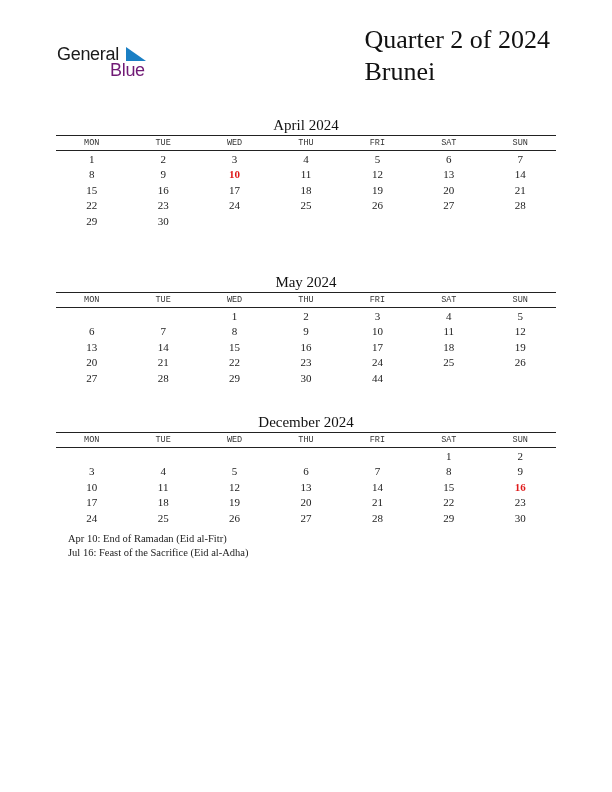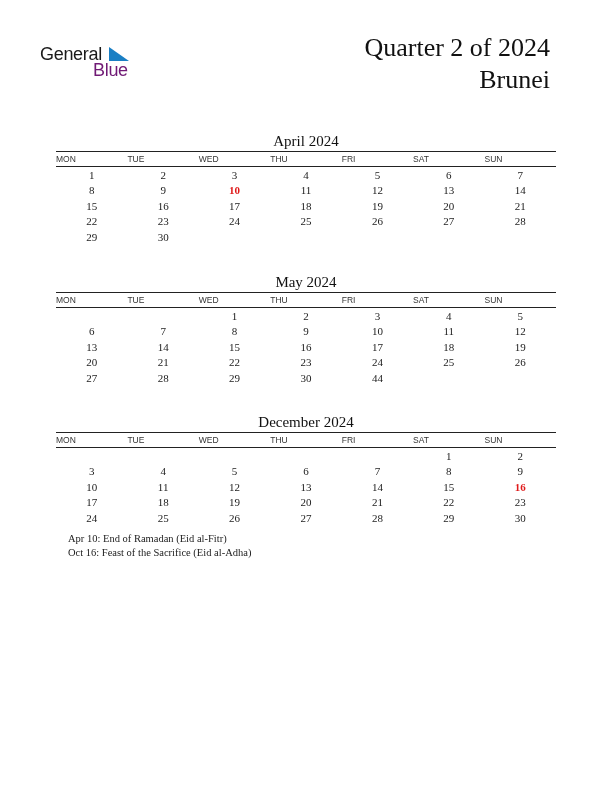--- a/index.html
+++ b/index.html
@@ -1,45 +1,45 @@
 <!DOCTYPE html>
 <html><head>
   <meta charset="utf-8">
   <style>
     html, body { margin: 0; padding: 0; background: #ffffff; }
     body { width: 612px; height: 792px; position: relative; overflow: hidden; font-family: "DejaVu Serif", serif; color: #222; }
-    .logo { position: absolute; left: 40px; top: 44px; width: 100px; height: 40px; }
+    .logo { position: absolute; left: 57px; top: 44px; width: 100px; height: 40px; }
     .logo-general { position: absolute; left: 0; top: 0; font-family: "Liberation Sans", sans-serif; font-size: 18px; color: #1a1a1a; letter-spacing: -0.3px; }
     .logo-blue { position: absolute; left: 53px; top: 16px; font-family: "Liberation Sans", sans-serif; font-size: 18px; color: #701a75; letter-spacing: -0.3px; }
     .logo-tri { position: absolute; left: 69px; top: 3px; width: 0; height: 0; border-left: 20px solid transparent; border-bottom: 14px solid #1a7fc4; transform: scaleX(-1); }
-    .title { position: absolute; right: 62px; top: 32px; text-align: right; font-family: "Liberation Serif", serif; font-size: 26px; line-height: 32px; color: #111; }
+    .title { position: absolute; right: 62px; top: 24px; font-family: "Liberation Serif", serif; font-size: 26px; line-height: 32px; color: #111; }
     .month { position: absolute; left: 56px; width: 500px; }
     .month-name { text-align: center; font-family: "Liberation Serif", serif; font-size: 15px; color: #111; height: 20px; line-height: 20px; }
     .week-head { display: flex; border-top: 1.5px solid #222; border-bottom: 1.5px solid #222; height: 14px; align-items: center; }
-    .week-head div { flex: 1; font-family: Liberation Sans, sans-serif; font-size: 8.5px; color: #333; }
+    .week-head div { flex: 1; text-align: center; font-family: Liberation Mono, monospace; font-size: 8.5px; color: #333; }
     .row { display: flex; height: 15.5px; align-items: center; }
     .row div { flex: 1; text-align: center; font-family: "Liberation Serif", serif; font-size: 11px; color: #222; }
     .row div.holiday { color: #e01b1b; font-weight: bold; }
     .notes { position: absolute; left: 68px; top: 532px; font-family: "Liberation Serif", serif; font-size: 10.5px; line-height: 14px; color: #222; }
   </style>
 </head>
 <body>
 
 <div class="logo">
   <span class="logo-general">General</span>
   <span class="logo-tri"></span>
   <span class="logo-blue">Blue</span>
 </div>
 
 <div class="title">
   <div>Quarter 2 of 2024</div>
   <div>Brunei</div>
 </div>
 
-<div class="month" style="top:115px;margin-top:16px;">
+<div class="month" style="top:115px;">
     <div class="month-name">April 2024</div>
     <div class="week-head">
       <div>MON</div>
       <div>TUE</div>
       <div>WED</div>
       <div>THU</div>
       <div>FRI</div>
       <div>SAT</div>
       <div>SUN</div>
     </div>
@@ -199,14 +199,14 @@
       <div>26</div>
       <div>27</div>
       <div>28</div>
       <div>29</div>
       <div>30</div>
     </div>
   </div>
 
 <div class="notes">
   <div>Apr 10: End of Ramadan (Eid al-Fitr)</div>
-  <div>Oct 16: Feast of the Sacrifice (Eid al-Adha)</div>
+  <div>Jul 16: Feast of the Sacrifice (Eid al-Adha)</div>
 </div>
 
 </body></html>

